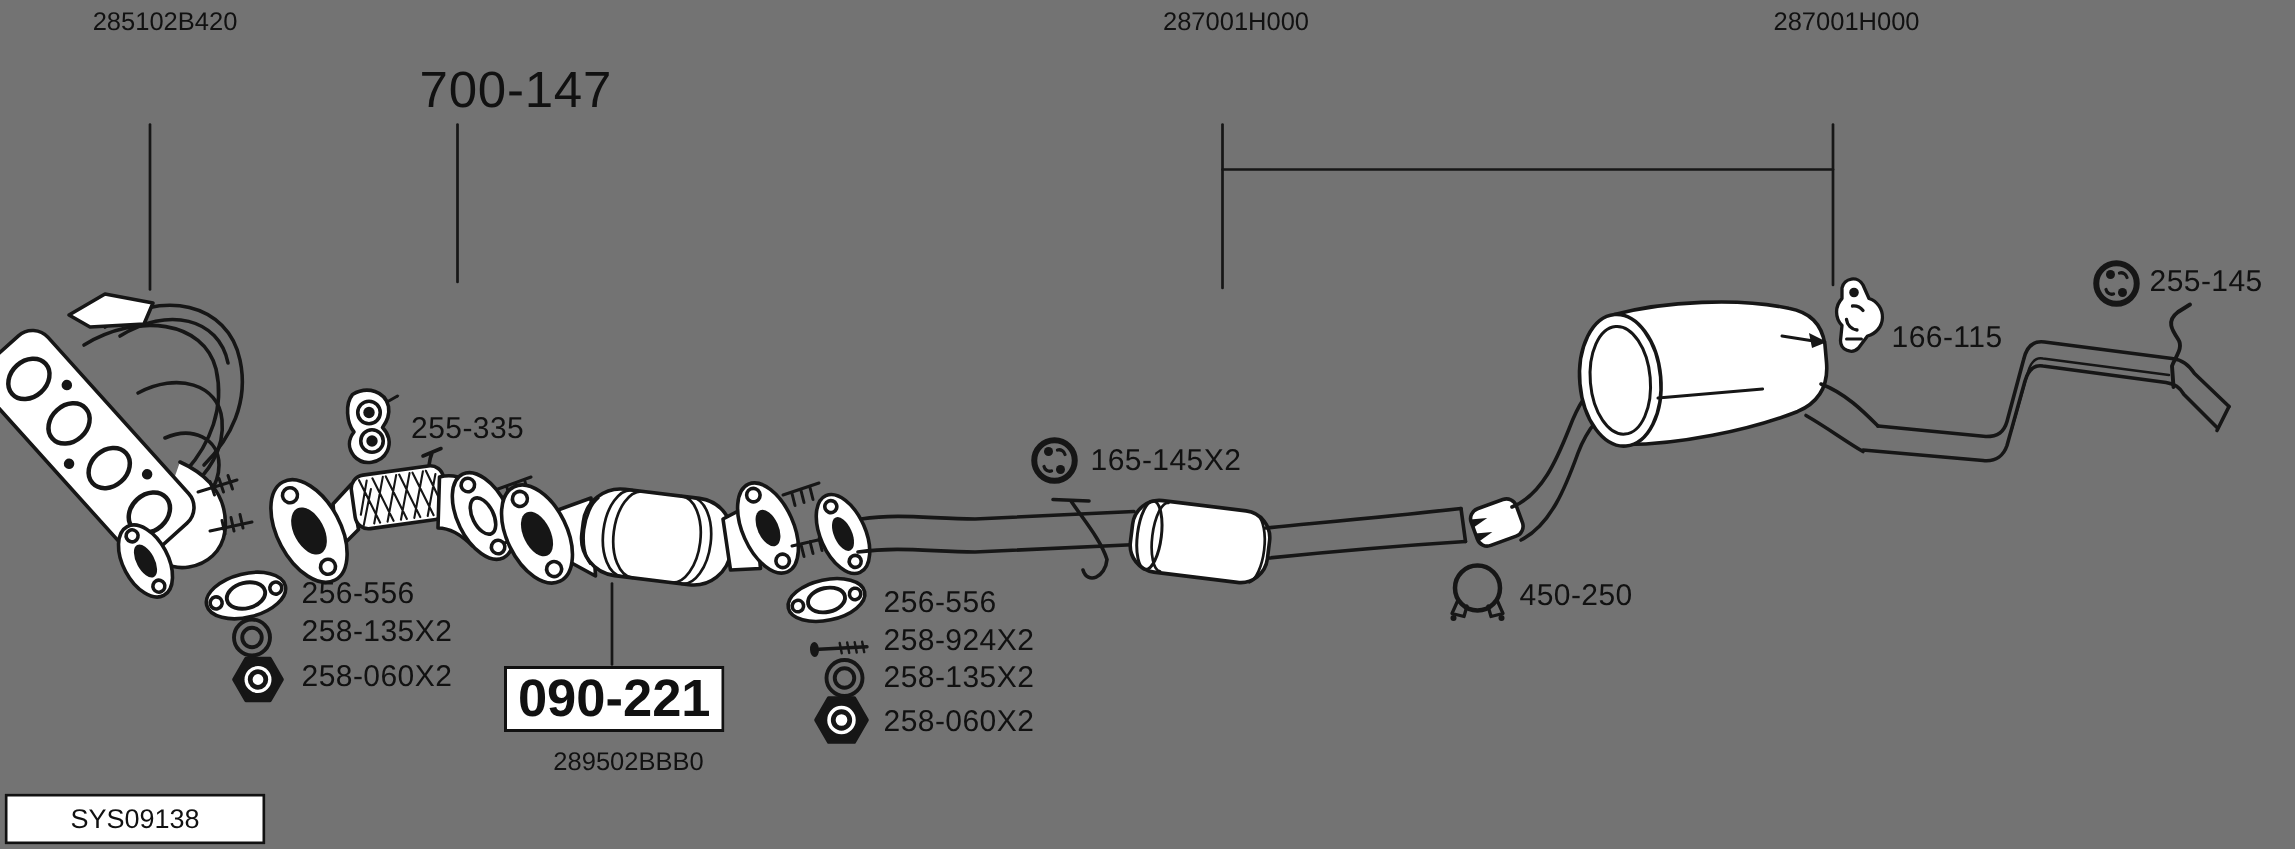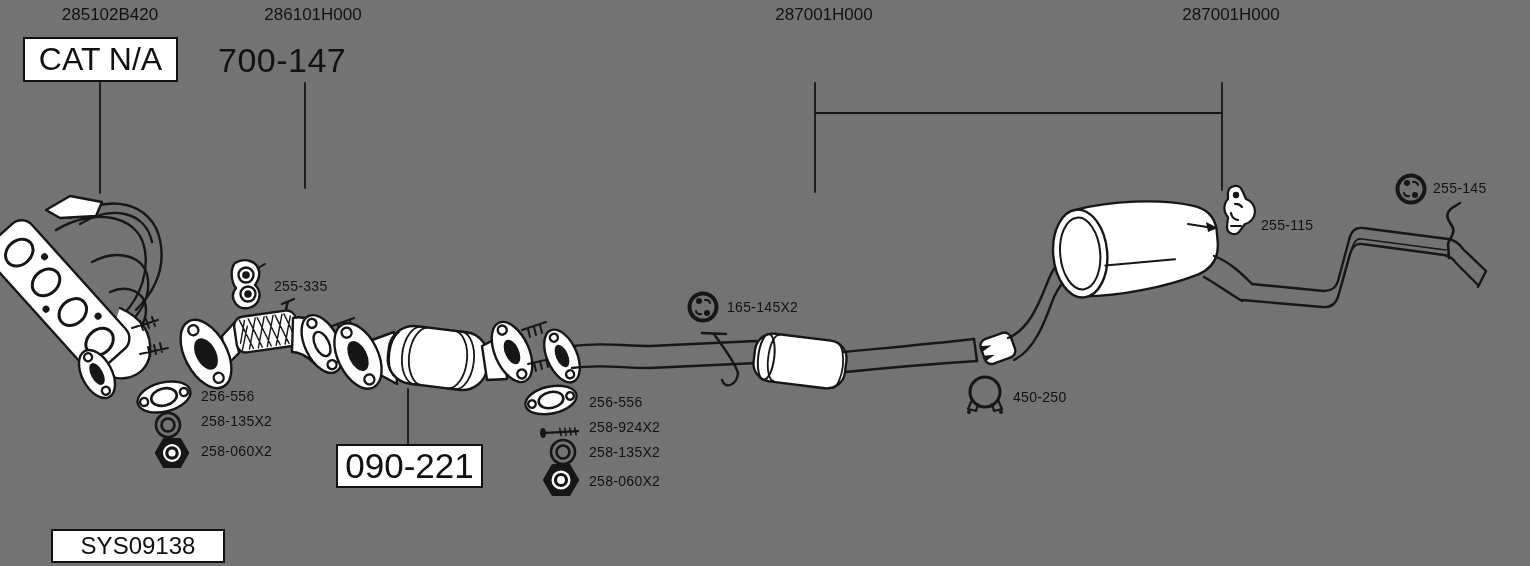--- a/index.html
+++ b/index.html
@@ -6,32 +6,32 @@
   .stage{
     position:relative;width:1530px;height:566px;background:#737373;overflow:hidden;
     font-family:"Liberation Sans",sans-serif;color:#111;
   }
   .stage svg{position:absolute;left:0;top:0;}
   .oem{
     position:absolute;width:190px;text-align:center;
     font-size:17px;line-height:20px;white-space:nowrap;
   }
   .big{
-    position:absolute;width:190px;text-align:left;
+    position:absolute;width:190px;text-align:right;
     font-size:34px;line-height:40px;white-space:nowrap;letter-spacing:0.5px;
   }
   .lbl{
-    position:absolute;font-size:14px;line-height:25px;white-space:nowrap;letter-spacing:0.3px;
+    position:absolute;font-size:20px;line-height:25px;white-space:nowrap;letter-spacing:0.3px;
   }
   .boxed{
     position:absolute;border:2px solid #111;text-align:center;white-space:nowrap;background:#fff;
   }
   .cat-box{left:23px;top:37px;width:151px;height:41px;font-size:32px;line-height:41px;}
-  .conv-box{left:336px;top:444px;width:143px;height:40px;font-size:35px;line-height:40px;}
-  .sys-box{left:3px;top:529px;width:170px;height:30px;font-size:24px;line-height:30px;margin-left:48px;}
+  .conv-box{left:336px;top:444px;width:143px;height:40px;font-size:35px;line-height:40px;font-weight:bold;}
+  .sys-box{left:3px;top:529px;width:170px;height:30px;font-size:18px;line-height:30px;}
 </style>
 </head>
 <body>
 
 <div class="stage">
 
   <svg width="1530" height="566" viewBox="0 0 1530 566">
     <g stroke="#161616" stroke-width="2.4" fill="none" stroke-linecap="round" stroke-linejoin="round">
 
       <g stroke-width="1.8">
@@ -245,35 +245,34 @@
       <g transform="translate(1411,189)">
         <circle r="13.5" stroke-width="4"></circle>
         <circle cx="-4" cy="-6" r="3" fill="#161616" stroke="none"></circle>
         <circle cx="4" cy="6" r="3" fill="#161616" stroke="none"></circle>
         <path d="M-7,4 a4,4 0 0 0 5,3 M7,-4 a4,4 0 0 0 -5,-3" stroke-width="2.2"></path>
       </g>
     </g>
   </svg>
 
   <div class="oem" style="left:15px;top:5px">285102B420</div>
-  <div class="boxed cat-box">CAT N/A</div>
-
-  <div class="oem" style="left:218px;top:5px">286101H000</div>
+
   <div class="big" style="left:218px;top:40px">700-147</div>
 
   <div class="oem" style="left:729px;top:5px">287001H000</div>
 
   <div class="oem" style="left:1136px;top:5px">287001H000</div>
 
   <div class="boxed conv-box">090-221</div>
+  <div class="oem" style="left:324px;top:498px">289502BBB0</div>
 
   <div class="lbl" style="left:274px;top:274px">255-335</div>
   <div class="lbl" style="left:727px;top:295px">165-145X2</div>
   <div class="lbl" style="left:1013px;top:385px">450-250</div>
-  <div class="lbl" style="left:1261px;top:213px">255-115</div>
+  <div class="lbl" style="left:1261px;top:213px">166-115</div>
   <div class="lbl" style="left:1433px;top:176px">255-145</div>
 
   <div class="lbl" style="left:201px;top:384px">256-556</div>
   <div class="lbl" style="left:201px;top:409px">258-135X2</div>
   <div class="lbl" style="left:201px;top:439px">258-060X2</div>
 
   <div class="lbl" style="left:589px;top:390px">256-556</div>
   <div class="lbl" style="left:589px;top:415px">258-924X2</div>
   <div class="lbl" style="left:589px;top:440px">258-135X2</div>
   <div class="lbl" style="left:589px;top:469px">258-060X2</div>

